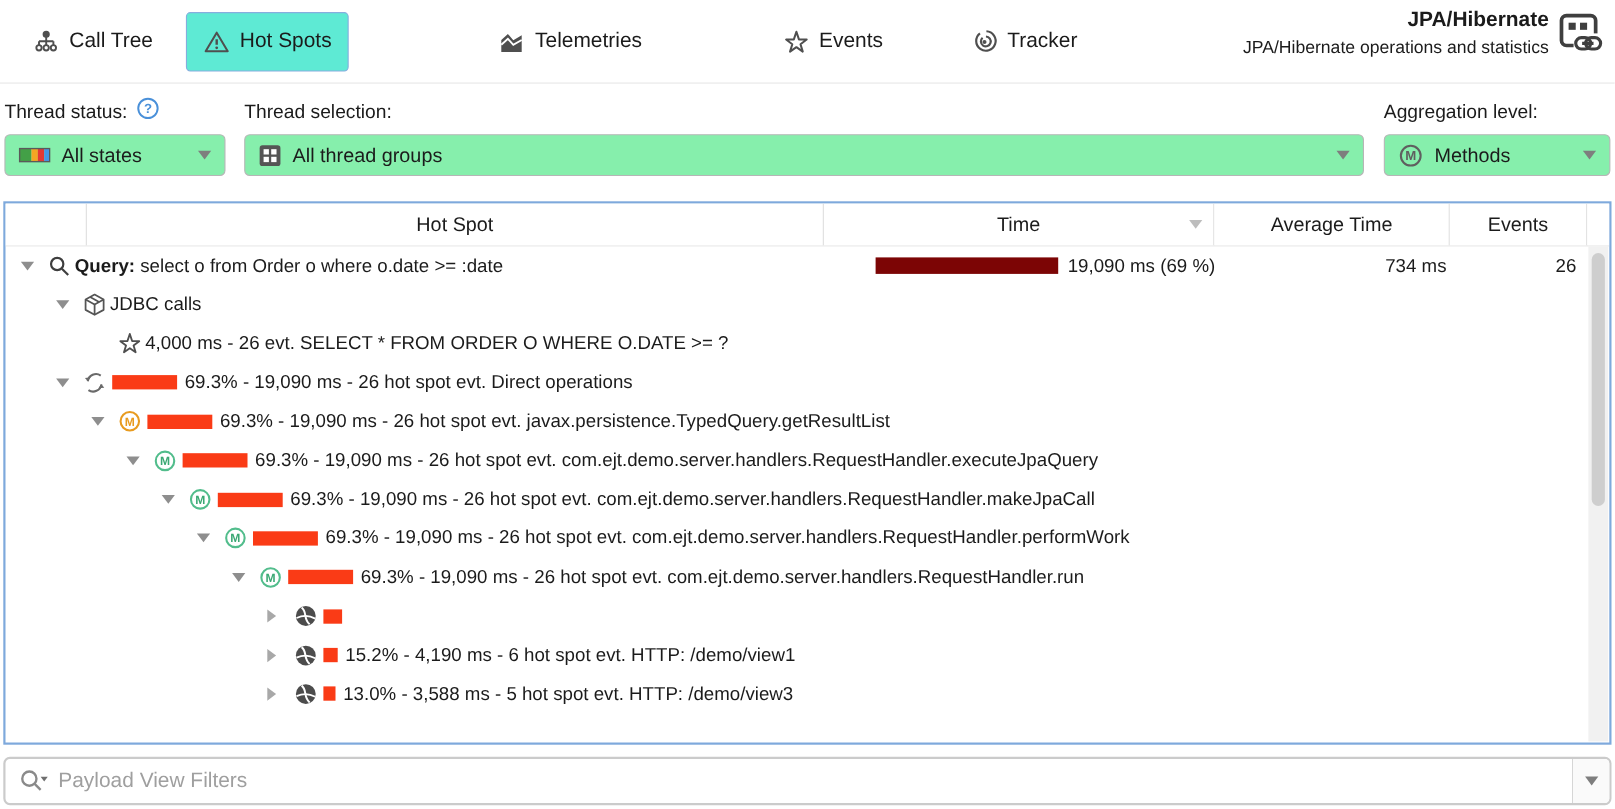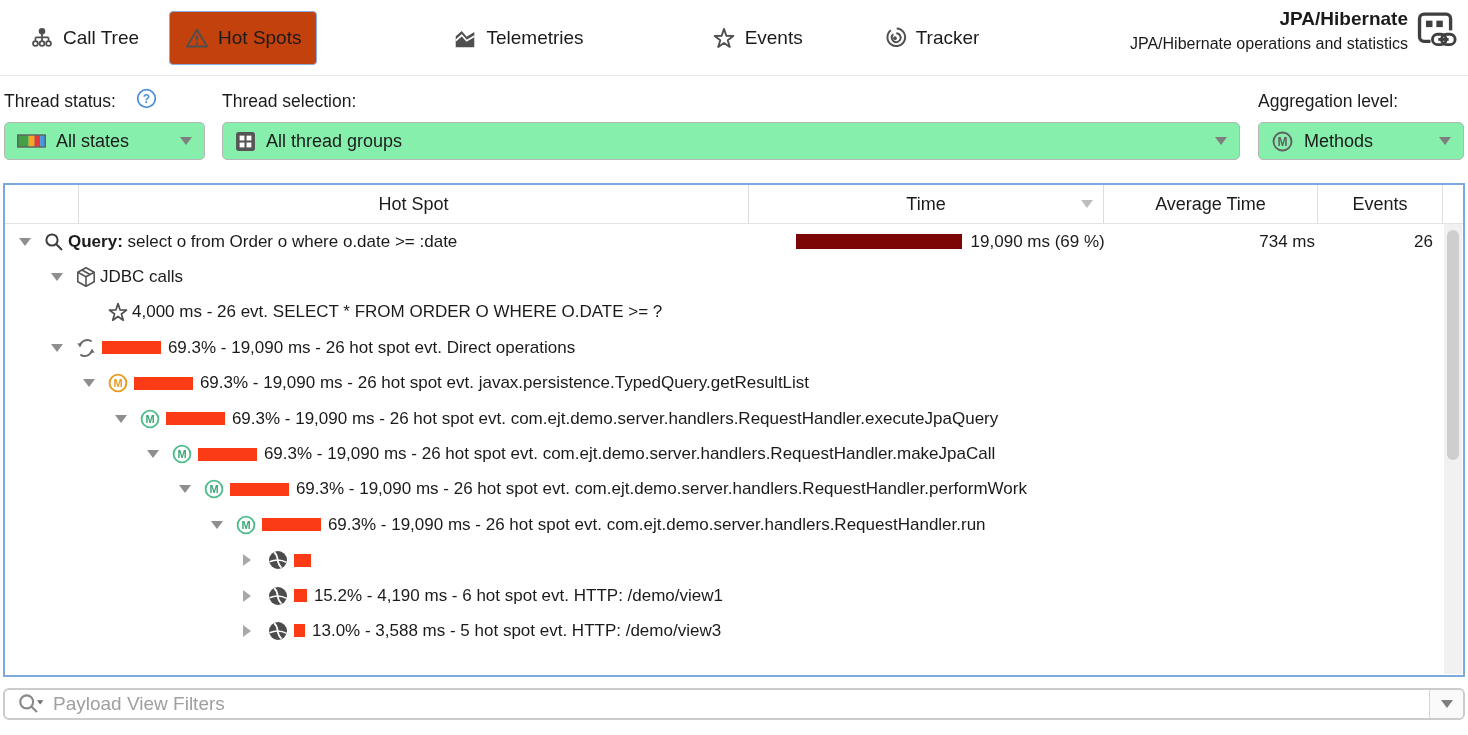--- a/index.html
+++ b/index.html
@@ -3,37 +3,37 @@
 <meta charset="utf-8">
 <style>
   * { margin:0; padding:0; box-sizing:border-box; }
   html,body { width:1468px; height:735px; background:#fff; overflow:hidden;
     font-family:"Liberation Sans","DejaVu Sans",sans-serif; color:#1b1b1b; }
 
   
   .topbar { height:76px; border-bottom:1px solid #e7e7e7; display:flex; align-items:center; position:relative; background:#fff; }
   .tabs { display:flex; align-items:center; }
   .tab { display:flex; align-items:center; gap:9px; font-size:19px; padding:14px 15px; border:1px solid transparent; border-radius:4px; cursor:default; white-space:nowrap; }
-  .tab.selected { background:#c2410c; border-color:#86aede; }
+  .tab.selected { background:#5eead4; border-color:#86aede; }
   .tab .ticon { width:24px; height:24px; display:inline-flex; }
   #tab-calltree { margin-left:14px; }
   #tab-hotspots { margin-left:14px; }
   #tab-telemetries { margin-left:120px; }
   #tab-events { margin-left:96px; }
   #tab-tracker { margin-left:48px; }
 
   .view-title { position:absolute; right:60px; top:8px; text-align:right; }
   .view-title .t { font-size:19px; font-weight:bold; }
   .view-title .s { font-size:16px; margin-top:5px; }
   .probe-badge { position:absolute; right:8px; top:9px; width:46px; height:44px; }
 
   
   .toolbar { height:104px; display:flex; padding:12px 4px 0 4px; }
   .tgroup { display:flex; flex-direction:column; }
-  .tlabel { font-size:17.5px; height:26px; display:flex; align-items:center; gap:20px; margin-bottom:8px; }
+  .tlabel { font-size:17.5px; height:26px; display:flex; align-items:center; gap:8px; margin-bottom:8px; }
   .dd { height:38px; border:1px solid #b6b6b6; border-radius:5px; display:flex; align-items:center; padding:0 12px; font-size:18px; gap:10px; background:#86efac; position:relative; }
   .dd .dd-arrow { position:absolute; right:12px; }
   .dd-arrow { width:0; height:0; border-left:6px solid transparent; border-right:6px solid transparent; border-top:8px solid #7e7e7e; }
   #grp-status { width:201px; }
   #grp-selection { flex:1; margin-left:17px; }
   #grp-agg { width:206px; margin-left:18px; }
   #grp-agg .tlabel { justify-content:flex-start; }
   .dicon { display:inline-flex; }
 
   
@@ -54,21 +54,21 @@
   .cell-time { position:absolute; left:783px; width:355px; display:flex; align-items:center; }
   .timebar { height:15px; background:#7c0505; margin-left:8px; flex:0 0 auto; }
   .cell-time .ttext { margin-left:9px; }
   .cell-avg { position:absolute; left:1116px; width:214px; text-align:right; padding-right:20px; }
   .cell-events { position:absolute; left:1313px; width:125px; text-align:right; padding-right:10px; }
 
   .vscroll { position:absolute; top:39px; right:1px; bottom:1px; width:18px; background:#f1f1f1; }
   .vthumb { position:absolute; left:3px; right:3px; top:6px; height:230px; background:#cecece; border-radius:7px; }
 
   
-  .filterbar { margin:11px 3px 0 3px; height:32px; border:2px solid #cbcbcb; border-radius:6px; position:relative; display:flex; align-items:center; background:#fff; }
+  .filterbar { margin:11px 3px 0 3px; height:44px; border:2px solid #cbcbcb; border-radius:6px; position:relative; display:flex; align-items:center; background:#fff; }
   .filterbar .ficon { margin-left:12px; display:inline-flex; }
   .filterbar input { border:none; outline:none; flex:1; font-size:19px; margin-left:8px; font-family:inherit; color:#333; background:transparent; }
   .filterbar input::placeholder { color:#9f9f9f; opacity:1; }
   .fdrop { position:absolute; right:0; top:0; bottom:0; width:34px; background:#fafafa; border-left:1px solid #d6d6d6; border-radius:0 4px 4px 0; display:flex; align-items:center; justify-content:center; }
 </style>
 </head>
 <body>
 
 <header class="topbar">
   <nav class="tabs">

